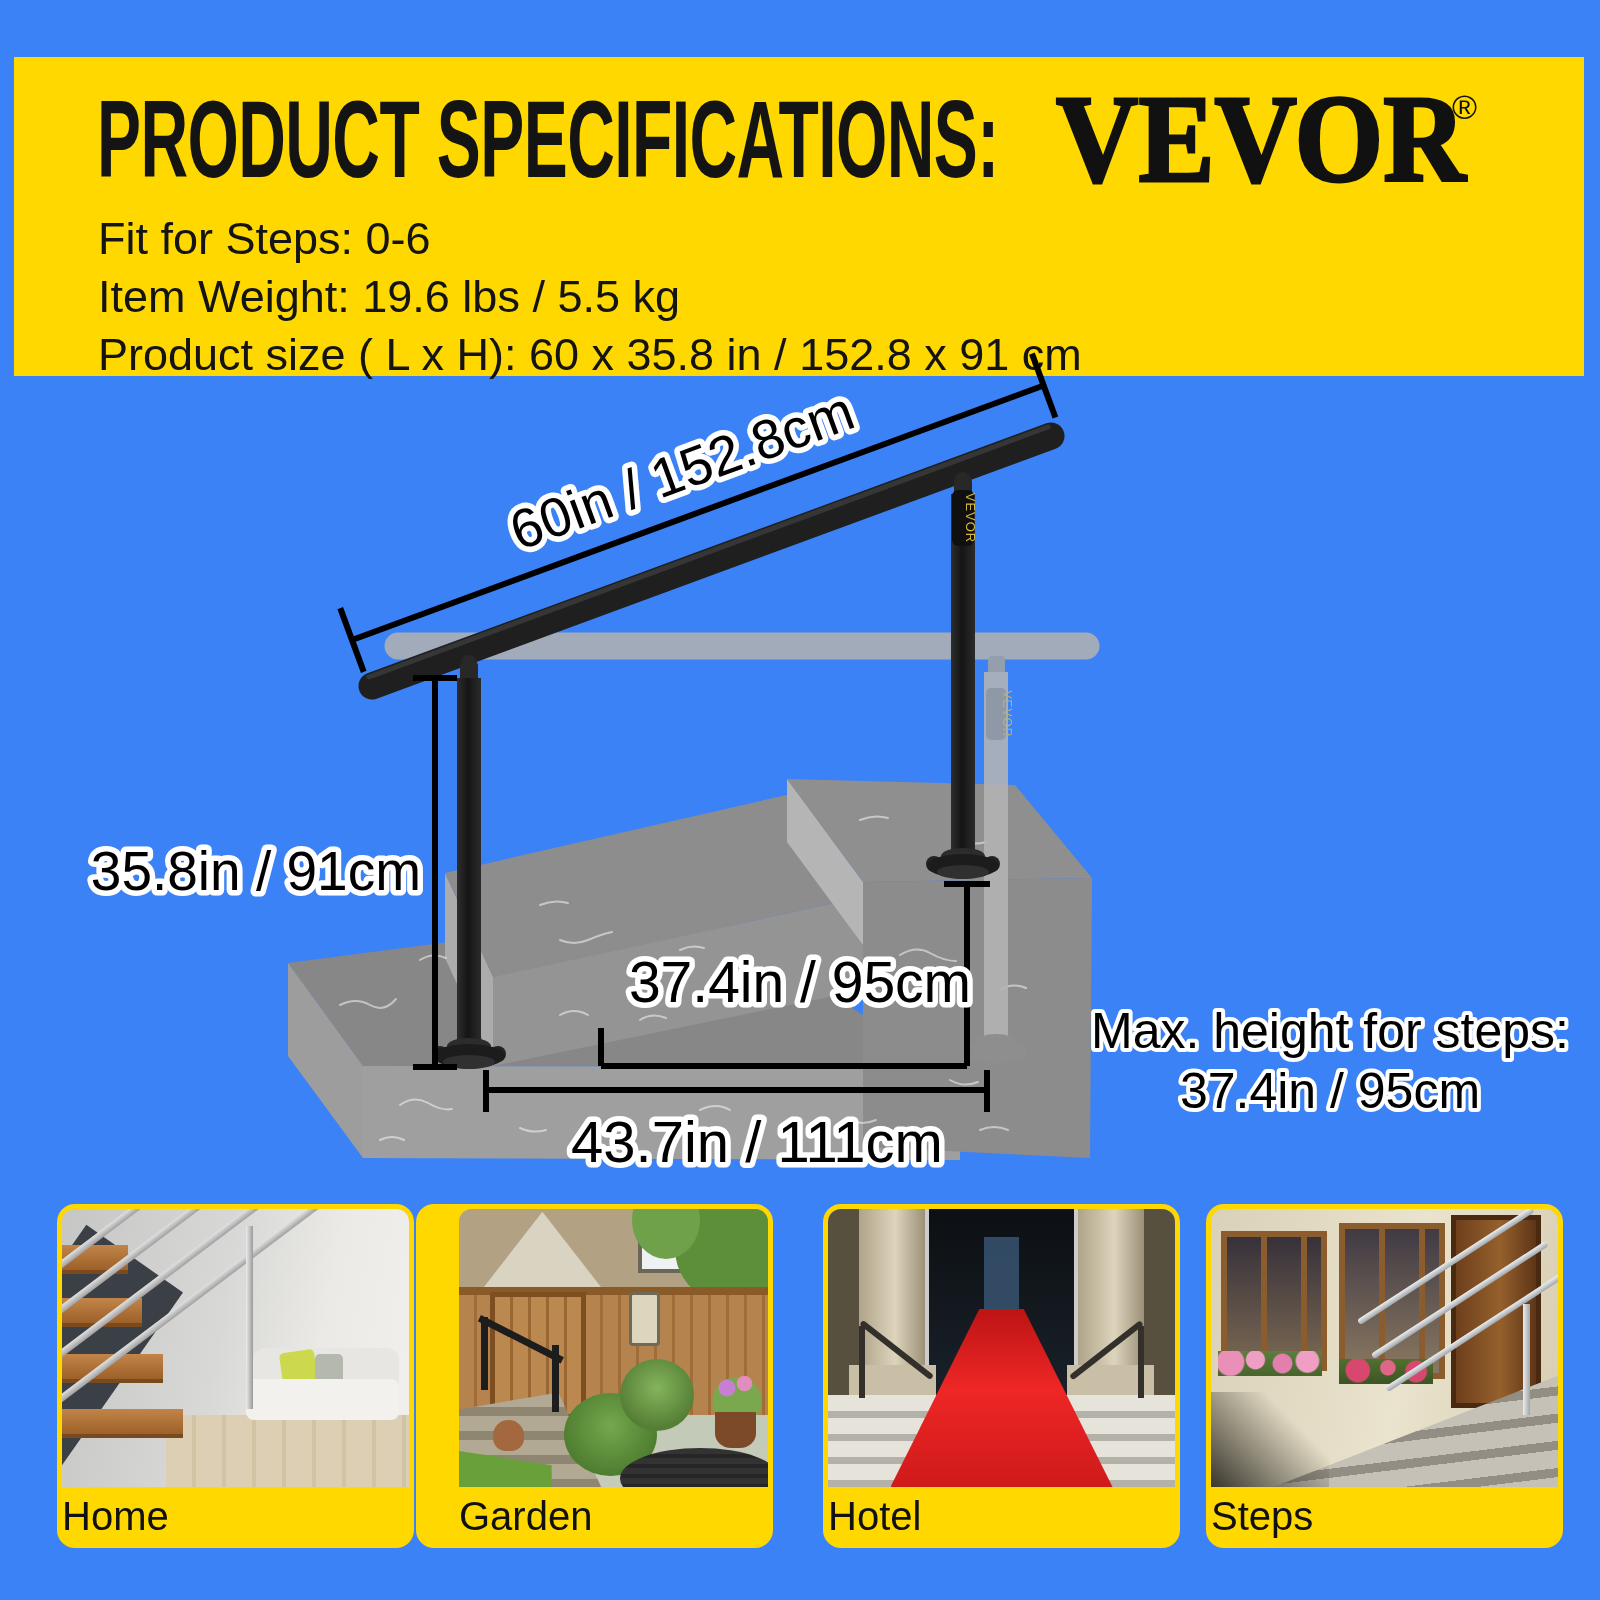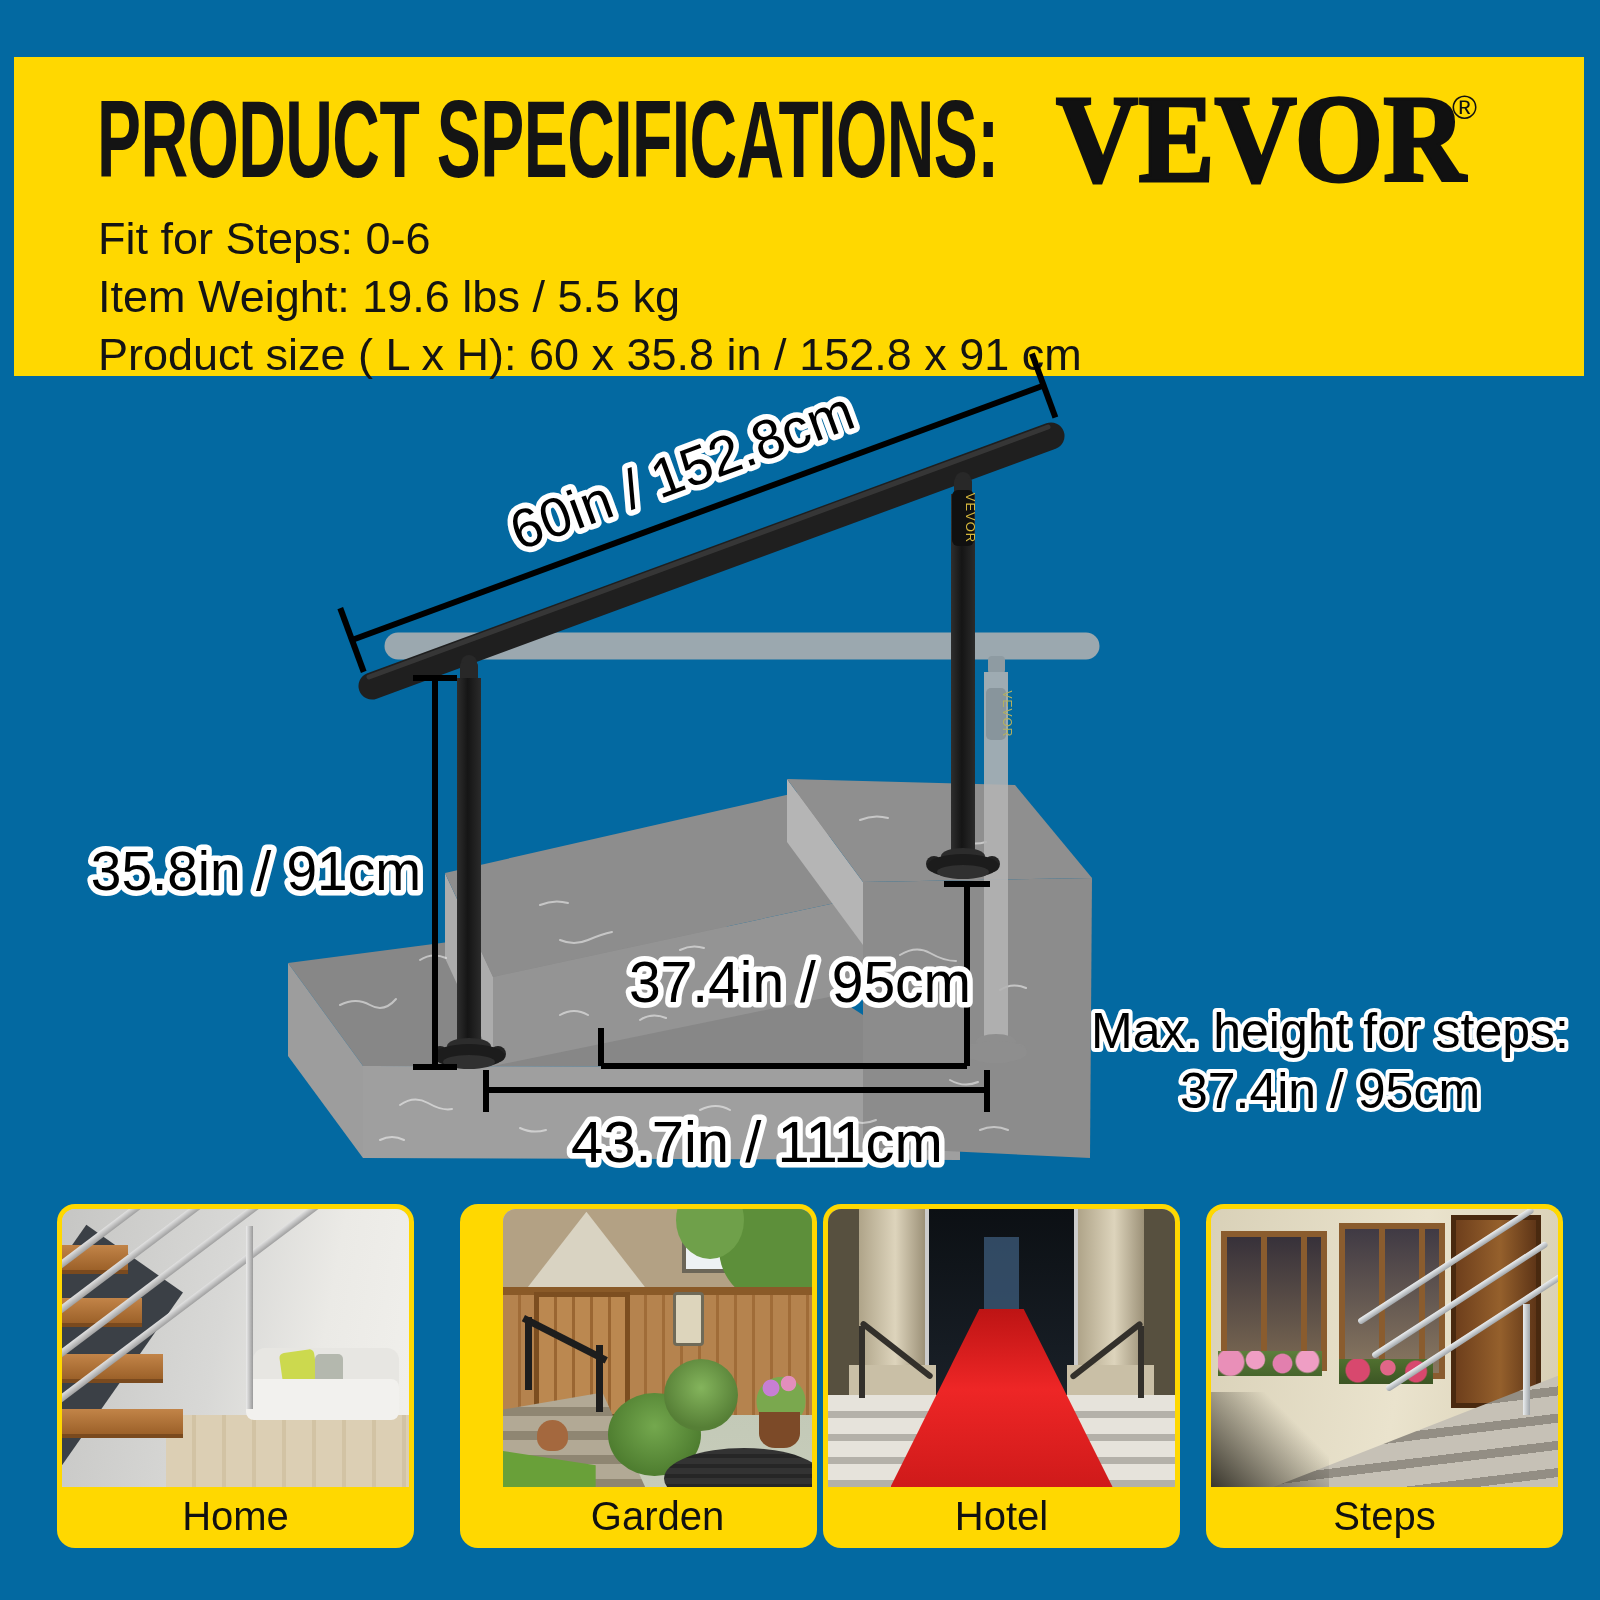--- a/index.html
+++ b/index.html
@@ -1,16 +1,16 @@
 <!DOCTYPE html>
 <html><head>
 <meta charset="utf-8">
 <style>
   html,body{margin:0;padding:0;background:#ffffff;}
-  #canvas{position:relative;width:1600px;height:1600px;background:#0369a1;overflow:hidden;
+  #canvas{position:relative;width:1600px;height:1600px;background:#3b82f6;overflow:hidden;
           font-family:"Liberation Sans",sans-serif;}
 
   
   .band{position:absolute;left:14px;top:57px;width:1570px;height:319px;background:#FFD800;}
   .title{position:absolute;left:97px;top:84px;font-size:110px;line-height:1;font-weight:bold;
          color:#141414;transform:scaleX(.60);transform-origin:left top;white-space:nowrap;letter-spacing:-1px;}
   .brand{position:absolute;left:1056px;top:78px;font-family:"Liberation Serif",serif;font-weight:bold;
          font-size:124px;line-height:1;color:#111;-webkit-text-stroke:3px #111;
          transform:scaleX(.92);transform-origin:left top;white-space:nowrap;}
   .regmark{position:absolute;left:1452px;top:88px;font-size:34px;color:#111;font-family:"Liberation Sans",sans-serif;-webkit-text-stroke:0;}
@@ -23,21 +23,21 @@
   .note-label{font-family:"Liberation Sans",sans-serif;fill:#000;stroke:#fff;stroke-width:8px;
              paint-order:stroke;stroke-linejoin:round;}
   .dimline{stroke:#000;stroke-width:6;}
   .veins{stroke:#fff;fill:none;opacity:.5;stroke-width:2;stroke-linecap:round;}
 
   
   .card{position:absolute;top:1204px;width:357px;height:344px;background:#FFD800;border-radius:18px;
         box-sizing:border-box;padding:5px;display:flex;flex-direction:column;}
   .photo{position:relative;flex:1;border-radius:13px 13px 0 0;overflow:hidden;background:#ccc;}
   .photo div{position:absolute;}
-  .card-label{height:56px;line-height:58px;text-align:center;font-size:40px;color:#111;}
+  .card-label{height:56px;line-height:58px;font-size:40px;color:#111;}
 
   
   .h-wall{inset:0;background:linear-gradient(100deg,#c6c6c4,#d8d8d6 45%,#ebeae6 72%,#f1f0ec);}
   .h-floor{left:30%;right:0;bottom:0;height:26%;background:repeating-linear-gradient(90deg,#dccfb4 0 26px,#d2c3a4 26px 30px);}
   .h-sofa-back{right:3%;bottom:36%;width:42%;height:14%;background:#e7e6e2;border-radius:12px 12px 0 0;}
   .h-sofa{right:3%;bottom:24%;width:44%;height:15%;background:#f2f1ee;border-radius:8px;}
   .h-cushion-a{right:27%;bottom:37%;width:10%;height:12%;background:#ccd94e;border-radius:5px;transform:rotate(-8deg);}
   .h-cushion-b{right:19%;bottom:37%;width:8%;height:11%;background:#b4b8ae;border-radius:5px;}
   .h-stringer{left:-26%;top:6%;width:34%;height:130%;background:#3b4046;transform:rotate(35deg);}
   .h-tread{width:45%;height:9%;background:linear-gradient(#c28448,#9c6129);box-shadow:0 4px 0 #7a4a1e;}
@@ -266,21 +266,21 @@
       <div class="h-tread h-t4"></div>
       <div class="h-railbar h-r1"></div>
       <div class="h-railbar h-r2"></div>
       <div class="h-railbar h-r3"></div>
       <div class="h-railbar h-r4"></div>
       <div class="h-post"></div>
     </div>
     <div class="card-label">Home</div>
   </div>
 
-  <div class="card" style="left:460px;padding-left:43px;">
+  <div class="card" style="left:416px;padding-left:43px;">
     <div class="photo">
       <div class="g-bg"></div>
       <div class="g-house"></div>
       <div class="g-gable"></div>
       <div class="g-winh"></div>
       <div class="g-tree"></div>
       <div class="g-tree2"></div>
       <div class="g-fence"></div>
       <div class="g-fencetop"></div>
       <div class="g-gate"></div>

